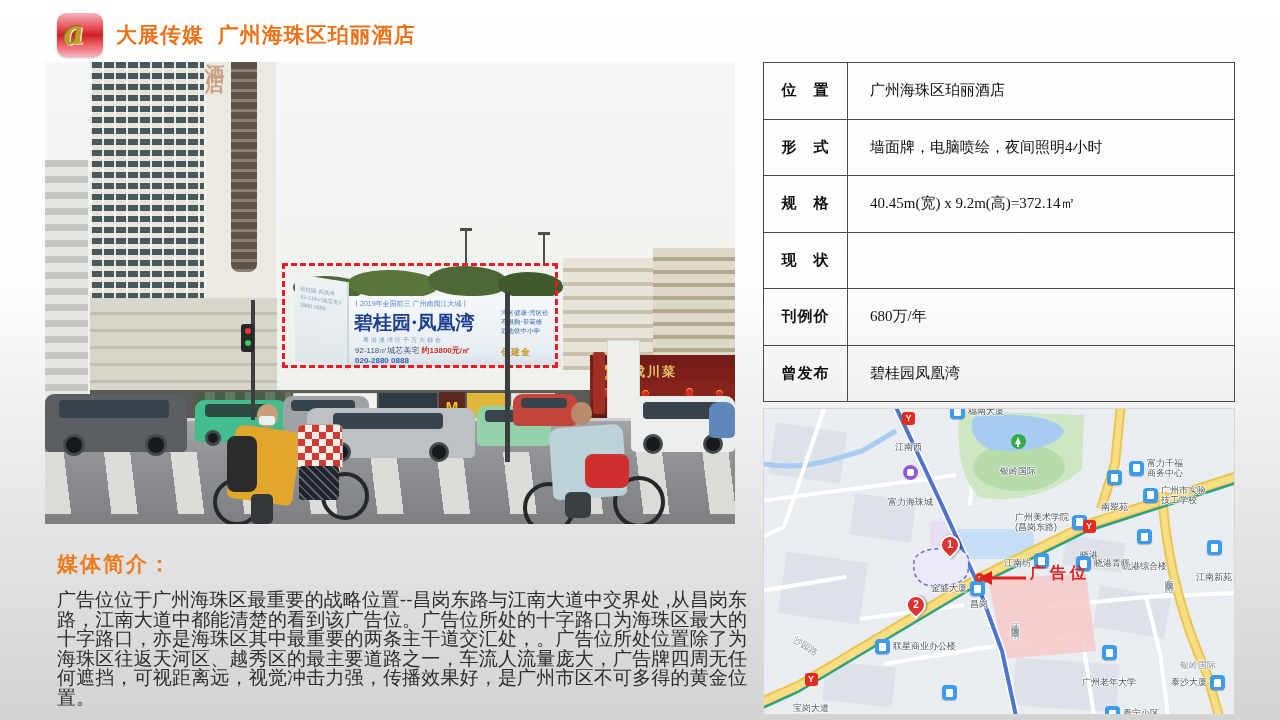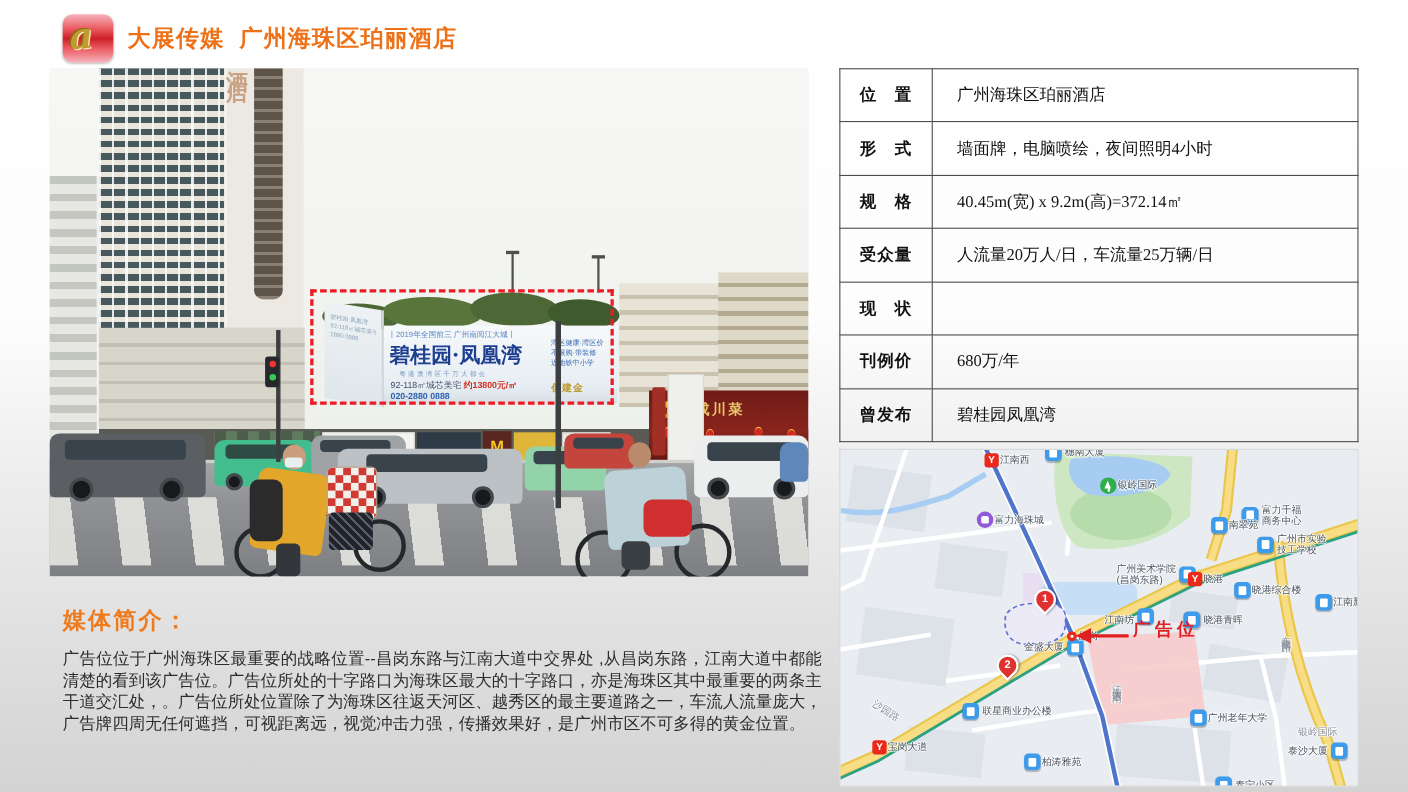--- a/index.html
+++ b/index.html
@@ -102,21 +102,21 @@
   
   .info{position:absolute;left:763px;top:62px;width:472px;height:340px;border-collapse:collapse;table-layout:fixed;padding-left:37px;}
   .info th,.info td{border:1.6px solid #4c4c4c;}
   .info th{width:84px;font-size:15px;font-weight:bold;color:#111;text-align:center;letter-spacing:1px;}
   .info td{font-family:"Liberation Serif",serif;font-size:15px;color:#111;padding-left:22px;}
 
   
   .map{position:absolute;left:763px;top:408px;width:472px;height:307px;overflow:hidden;background:#e9edf2;border:1px solid #d6d6d6;}
   .map svg.base{position:absolute;inset:0;}
   .poi{position:absolute;display:flex;align-items:center;gap:3px;white-space:nowrap;z-index:3;}
-  .poi.lb-b{flex-direction:row;align-items:center;gap:1px;}
+  .poi.lb-b{flex-direction:column;align-items:center;gap:17px;}
   .poi.lb-l{flex-direction:row-reverse;}
   .plabel{display:flex;flex-direction:column;font-size:9px;line-height:1.15;color:#49525c;
      text-shadow:-1px 0 0 rgba(255,255,255,.95),1px 0 0 rgba(255,255,255,.95),0 -1px 0 rgba(255,255,255,.95),0 1px 0 rgba(255,255,255,.95);}
   .kind-text .plabel{color:#878f99;}
   .kind-ad{z-index:5;}
   .kind-ad .plabel{color:#e01f1f;font-size:16px;font-weight:bold;letter-spacing:4px;text-shadow:none;}
   .vert .plabel{writing-mode:vertical-rl;letter-spacing:2px;}
   .picon{display:block;flex:0 0 auto;position:relative;}
   .k-metro{width:13px;height:13px;background:#e8291c;border-radius:3px;color:#fff;font-size:9px;font-weight:bold;
      text-align:center;line-height:13px;}
@@ -130,21 +130,21 @@
   .k-mall{width:15px;height:15px;background:#9059d8;border-radius:50%;}
   .k-mall::after{content:"";position:absolute;inset:4px;background:#fff;border-radius:2px;}
   .k-pin{width:20px;height:20px;background:#e03131;border:2px solid #fff;border-radius:50% 50% 50% 0;
      transform:rotate(-45deg);box-shadow:1px 1px 2px rgba(0,0,0,.35);z-index:6;}
   .k-pin i{display:block;width:16px;transform:rotate(45deg);color:#fff;font-style:normal;font-weight:bold;font-size:10px;
      line-height:16px;text-align:center;}
   .ad-arrow{position:absolute;left:212px;top:160px;z-index:5;}
 
   
   .intro-h{position:absolute;left:57px;top:550px;margin:0;font-size:21px;font-weight:bold;color:#ef7a1c;letter-spacing:2px;}
-  .intro-p{position:absolute;left:57px;top:590px;width:690px;margin:0;font-size:15px;line-height:19.5px;
+  .intro-p{position:absolute;left:57px;top:590px;width:690px;margin:0;font-size:19px;line-height:19.5px;
      color:#2d2d2d;text-align:justify;}
 </style>
 </head>
 <body>
 
 <div class="slide">
 
   <div class="hdr">
     <div class="logo">
       <span>a</span>
@@ -291,24 +291,20 @@
           <th>位　置</th>
           <td>广州海珠区珀丽酒店</td>
         </tr>
     <tr>
           <th>形　式</th>
           <td>墙面牌，电脑喷绘，夜间照明4小时</td>
         </tr>
     <tr>
           <th>规　格</th>
           <td>40.45m(宽) x 9.2m(高)=372.14㎡</td>
-        </tr>
-    <tr>
-          <th>受众量</th>
-          <td>人流量20万人/日，车流量25万辆/日</td>
         </tr>
     <tr>
           <th>现　状</th>
           <td></td>
         </tr>
     <tr>
           <th>刊例价</th>
           <td>680万/年</td>
         </tr>
     <tr>

